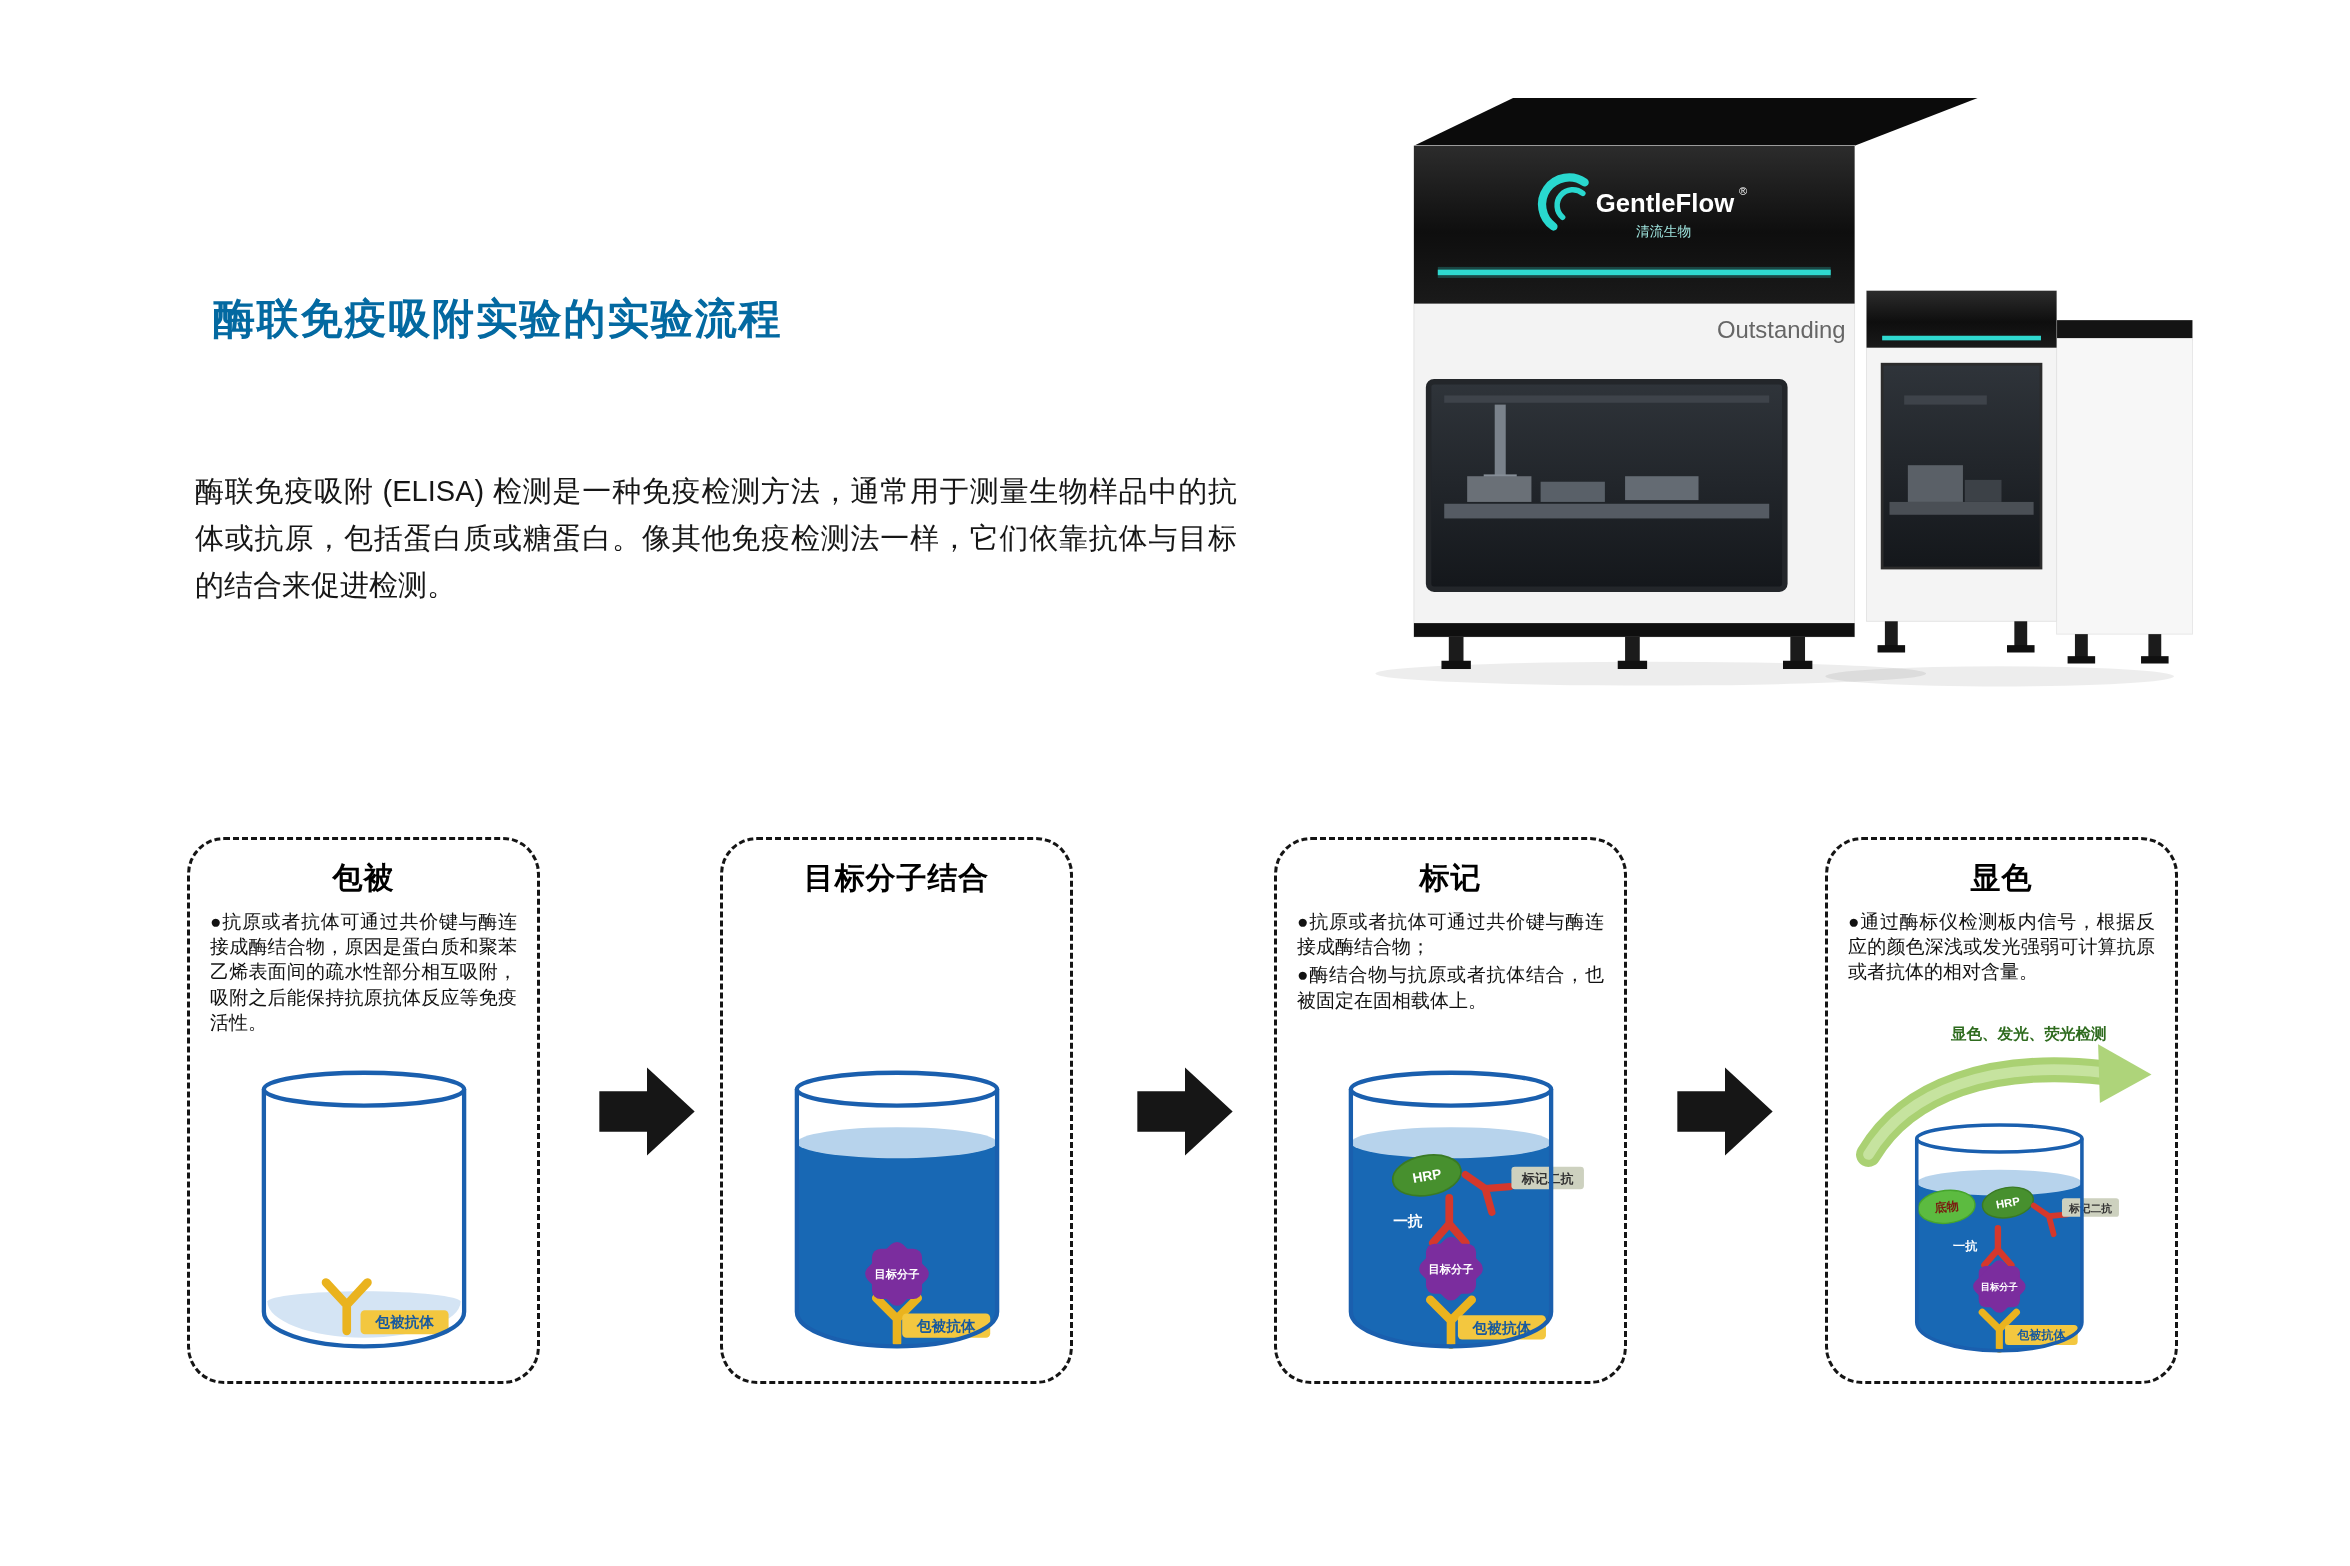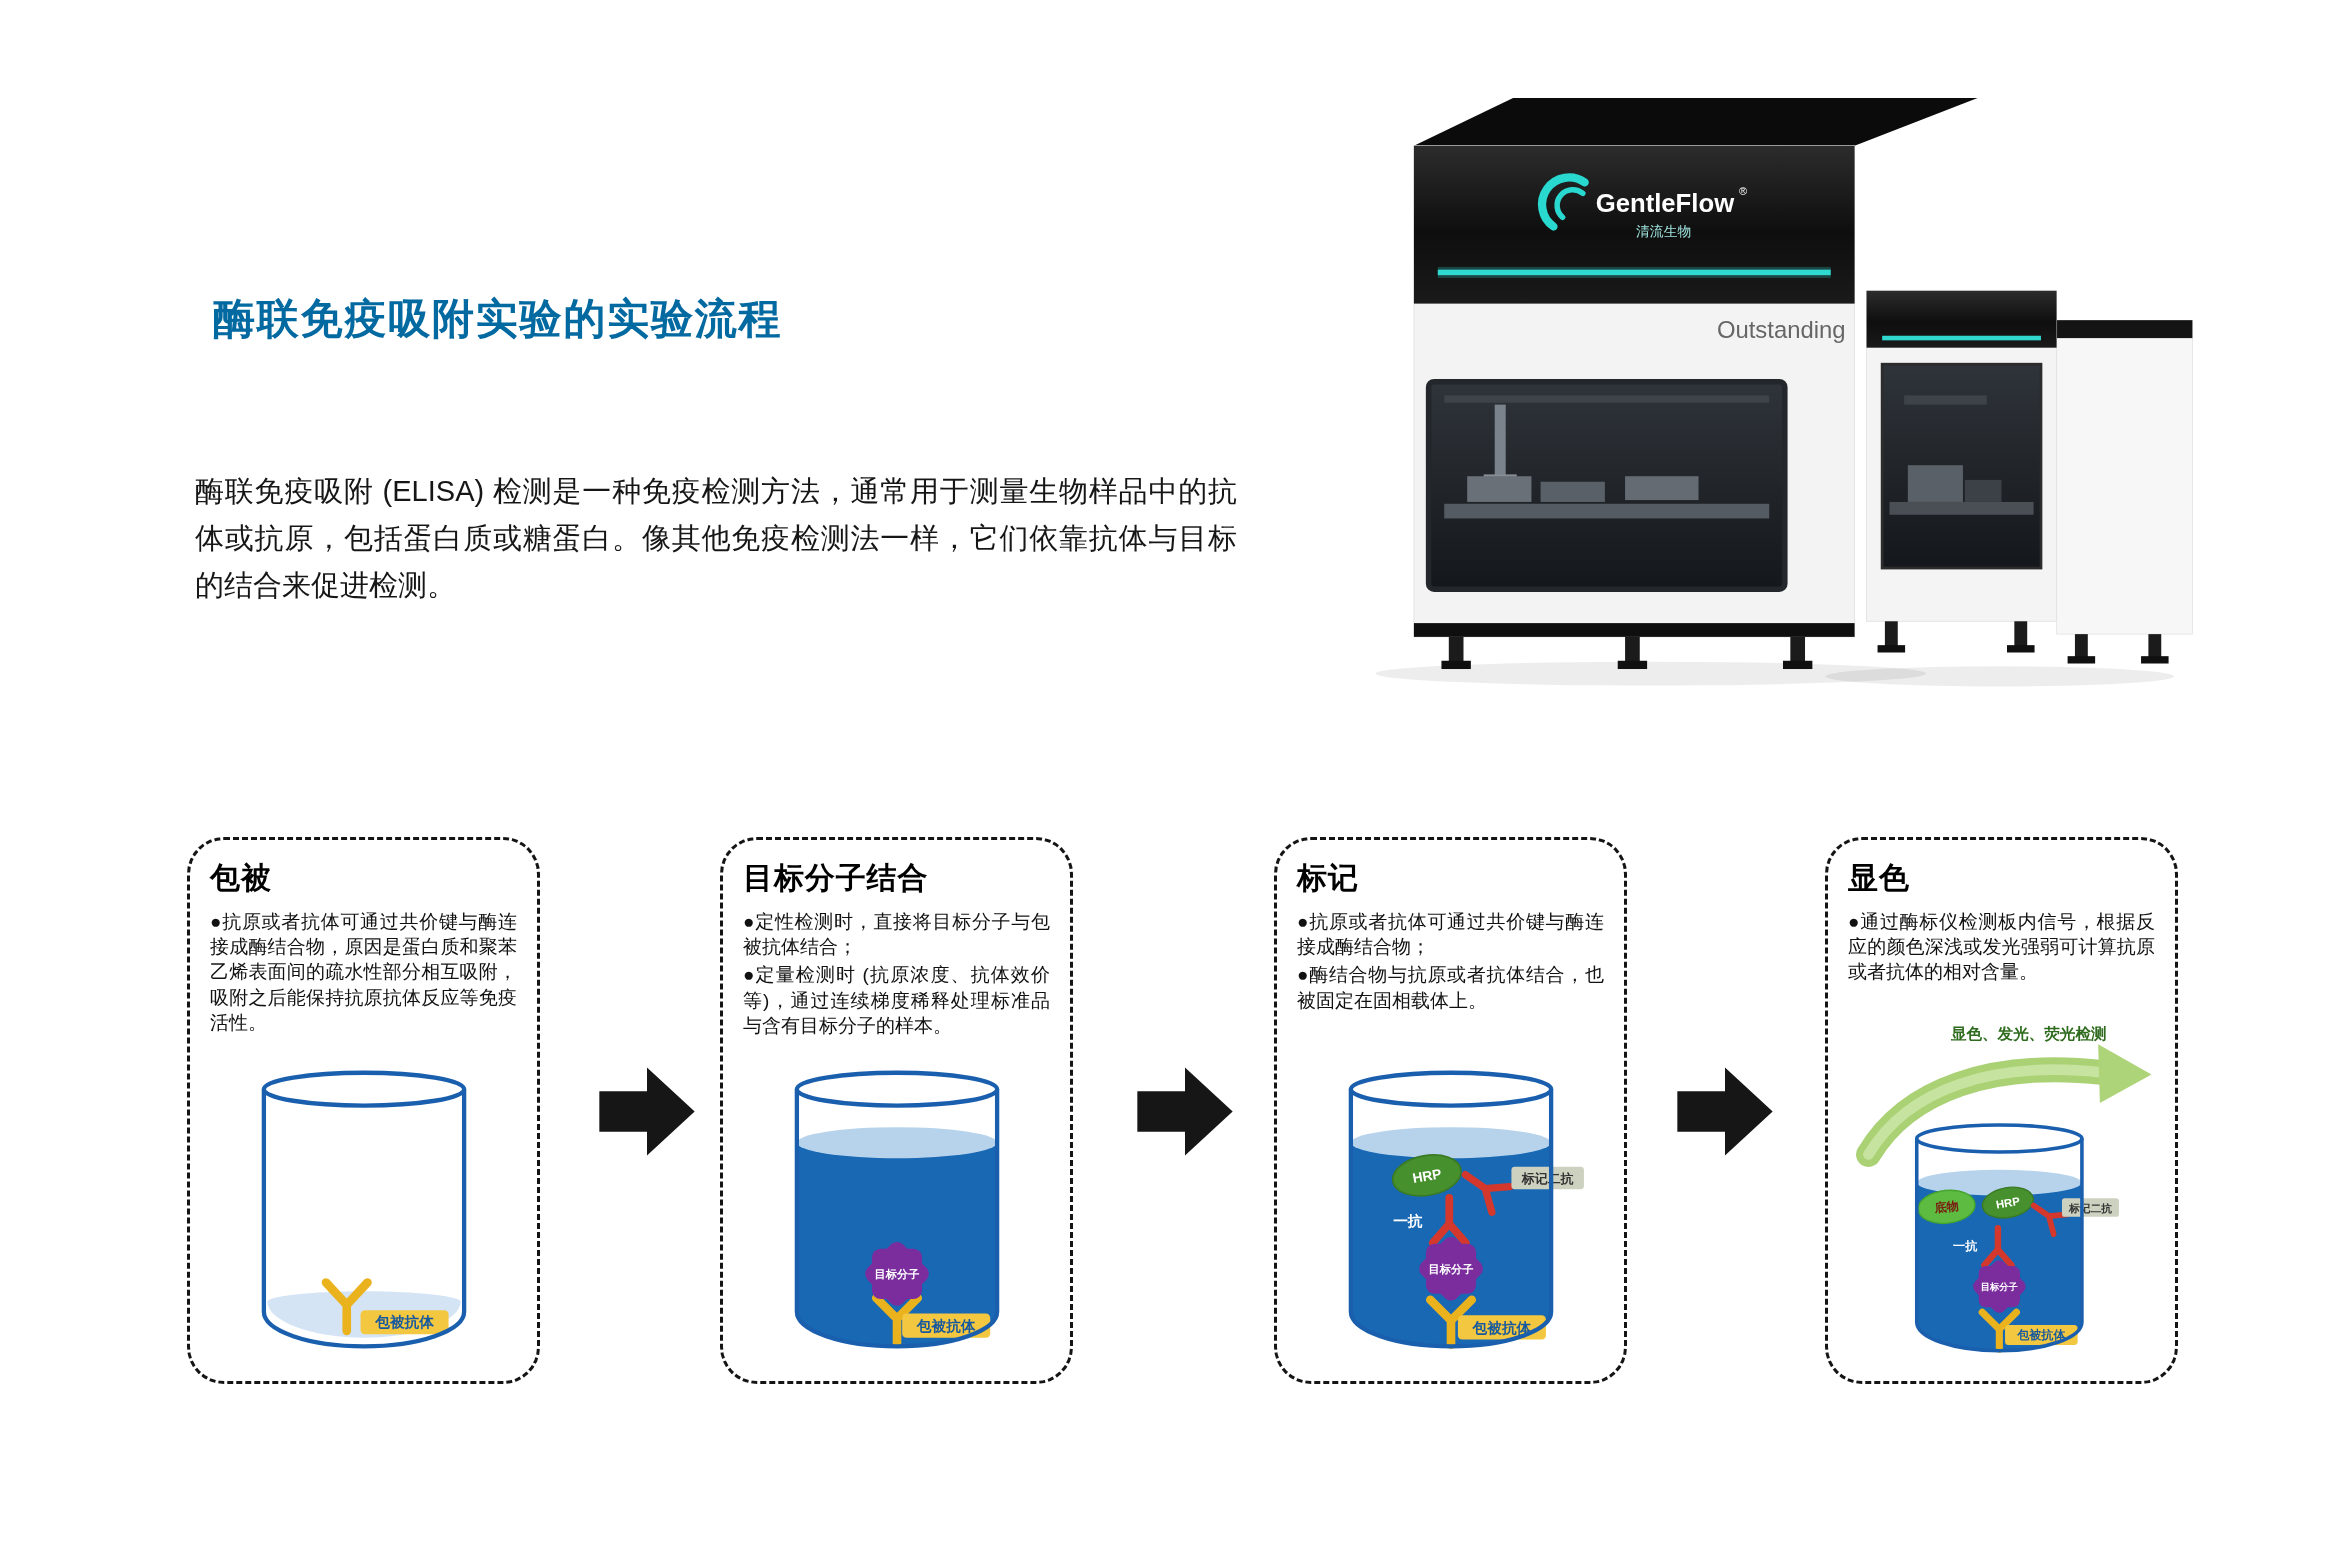--- a/index.html
+++ b/index.html
@@ -15,21 +15,21 @@
     position:absolute;left:195px;top:439px;width:1042px;
     font-size:29px;line-height:1.62;color:#161616;text-align:justify;
   }
   .machine-wrap{position:absolute;left:1357px;top:72px;width:863px;height:634px;}
   .step-panel{
     position:absolute;top:837px;width:353px;height:547px;box-sizing:border-box;
     border:3.7px dashed #141414;border-radius:37px;padding:14.7px 20px 0 20px;background:#fff;
   }
   #panel-1{left:187px;} #panel-2{left:720px;} #panel-3{left:1274px;} #panel-4{left:1825px;}
   .step-title{
-    font-size:30px;font-weight:800;color:#000;margin:3.7px 0 9.2px 0;letter-spacing:0.9px;
+    text-align:center;font-size:30px;font-weight:800;color:#000;margin:3.7px 0 9.2px 0;letter-spacing:0.9px;
   }
   .step-bullets p{
     font-size:19px;line-height:1.34;margin:0 0 2.8px 0;color:#111;font-weight:500;text-align:justify;
   }
   .beaker-svg{position:absolute;left:50%;transform:translateX(-50%);bottom:7.3px;}
   .beaker-svg4{position:absolute;left:50%;transform:translateX(-50%);bottom:3.7px;}
   .flow-arrow{position:absolute;top:1062px;width:96px;height:99px;}
   #arrow-1{left:599px;} #arrow-2{left:1137px;} #arrow-3{left:1677px;}
   svg text{font-family:"Liberation Sans","DejaVu Sans",sans-serif;}
 </style>
@@ -136,24 +136,20 @@
     </g>
     <g stroke="#1a5fae" stroke-width="5" fill="none">
       <ellipse cx="170" cy="50" rx="116" ry="19"></ellipse>
       <path d="M54 50 L54 308 C54 330 106 348 170 348 C234 348 286 330 286 308 L286 50"></path>
     </g>
   </svg>
 </div>
 
 <div class="step-panel" id="panel-2">
   <div class="step-title">目标分子结合</div>
-  <div class="step-bullets">
-    <p>●定性检测时，直接将目标分子与包被抗体结合；</p>
-    <p>●定量检测时 (抗原浓度、抗体效价等)，通过连续梯度稀释处理标准品与含有目标分子的样本。</p>
-  </div>
   <svg class="beaker-svg" width="294" height="328" viewBox="0 0 340 380">
     <path d="M54 112 L54 308 C54 330 106 348 170 348 C234 348 286 330 286 308 L286 112 Z" fill="#1868b4"></path>
     <ellipse cx="170" cy="112" rx="116" ry="18" fill="#b7d3ec"></ellipse>
     <g transform="translate(170,344)">
       <path d="M0 0 L0 -28 M0 -28 L-24 -52 M0 -28 L24 -52" stroke="#eab31e" stroke-width="10" fill="none" stroke-linecap="round"></path>
     </g>
     <g transform="translate(170,264)">
       <rect x="-29" y="-29" width="58" height="58" rx="10" fill="#7b2d9e"></rect>
       <rect x="-29" y="-29" width="58" height="58" rx="10" fill="#7b2d9e" transform="rotate(45)"></rect>
       <text x="0" y="5" text-anchor="middle" font-size="13" font-weight="bold" fill="#ffffff">目标分子</text>

